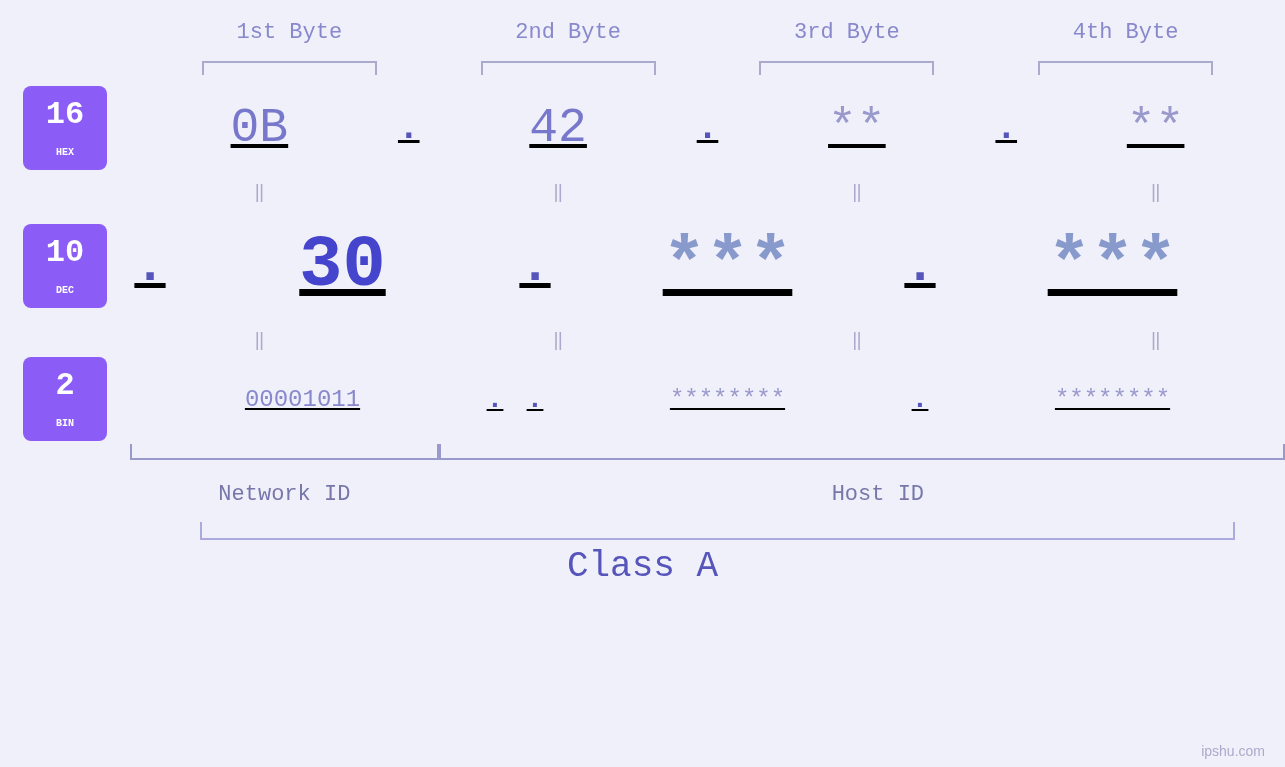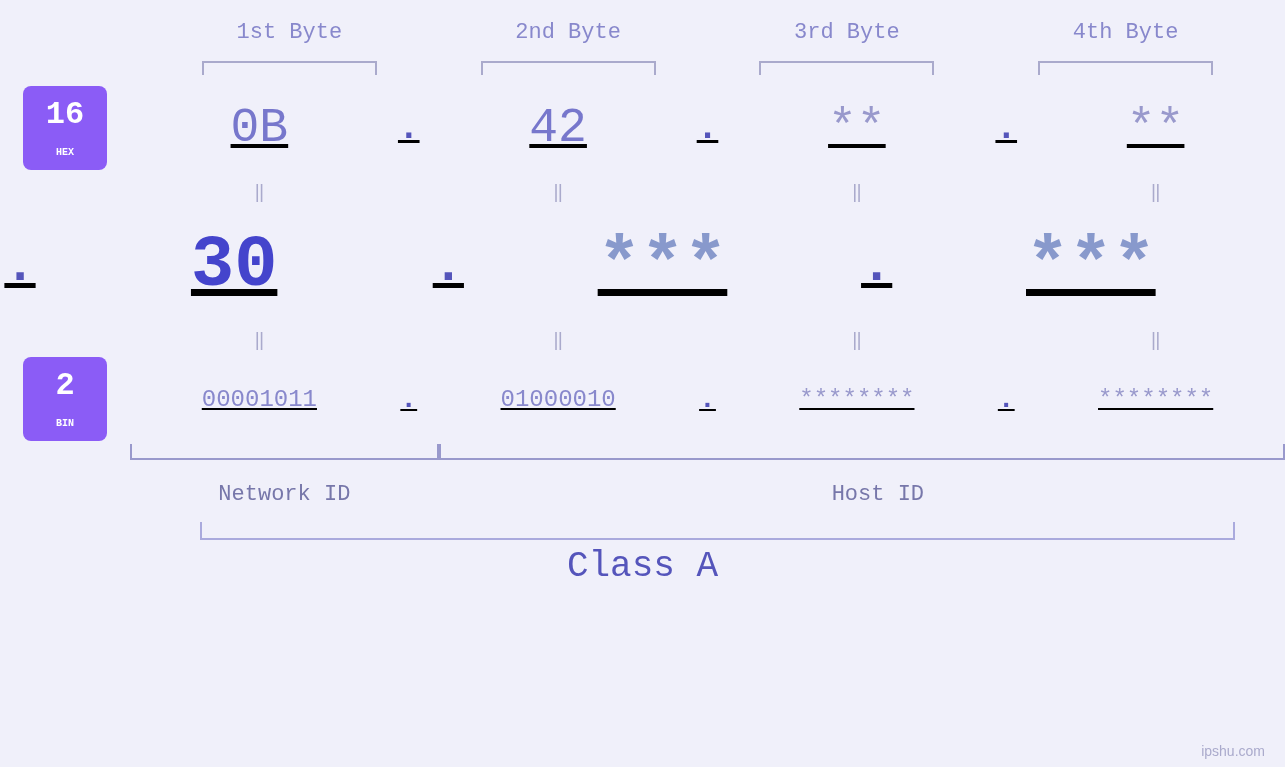--- a/index.html
+++ b/index.html
@@ -306,20 +306,26 @@
       <div class="eq-s"></div>
       <div class="eq-c">‖</div>
       <div class="eq-s"></div>
       <div class="eq-c">‖</div>
       <div class="eq-s"></div>
       <div class="eq-c">‖</div>
     </div>
   </div>
 
   <div class="row-wrapper" style="height:110px;">
+    <div class="badge-col">
+      <div class="base-badge">
+        <span class="base-number">10</span>
+        <span class="base-name">DEC</span>
+      </div>
+    </div>
     <div class="grid-row">
       <div class="sep sep-dec">.</div>
       <div class="cell-value">
         <span class="dec-value">30</span>
       </div>
       <div class="sep sep-dec">.</div>
       <div class="cell-value">
         <span class="dec-value masked-large">***</span>
       </div>
       <div class="sep sep-dec">.</div>
@@ -347,23 +353,20 @@
       <div class="base-badge">
         <span class="base-number">2</span>
         <span class="base-name">BIN</span>
       </div>
     </div>
     <div class="grid-row">
       <div class="cell-value">
         <span class="bin-value">00001011</span>
       </div>
       <div class="sep sep-bin">.</div>
-      <div class="cell-value">
-        <span class="bin-value">01000010</span>
-      </div>
       <div class="sep sep-bin">.</div>
       <div class="cell-value">
         <span class="bin-value masked">********</span>
       </div>
       <div class="sep sep-bin">.</div>
       <div class="cell-value">
         <span class="bin-value masked">********</span>
       </div>
     </div>
   </div>

